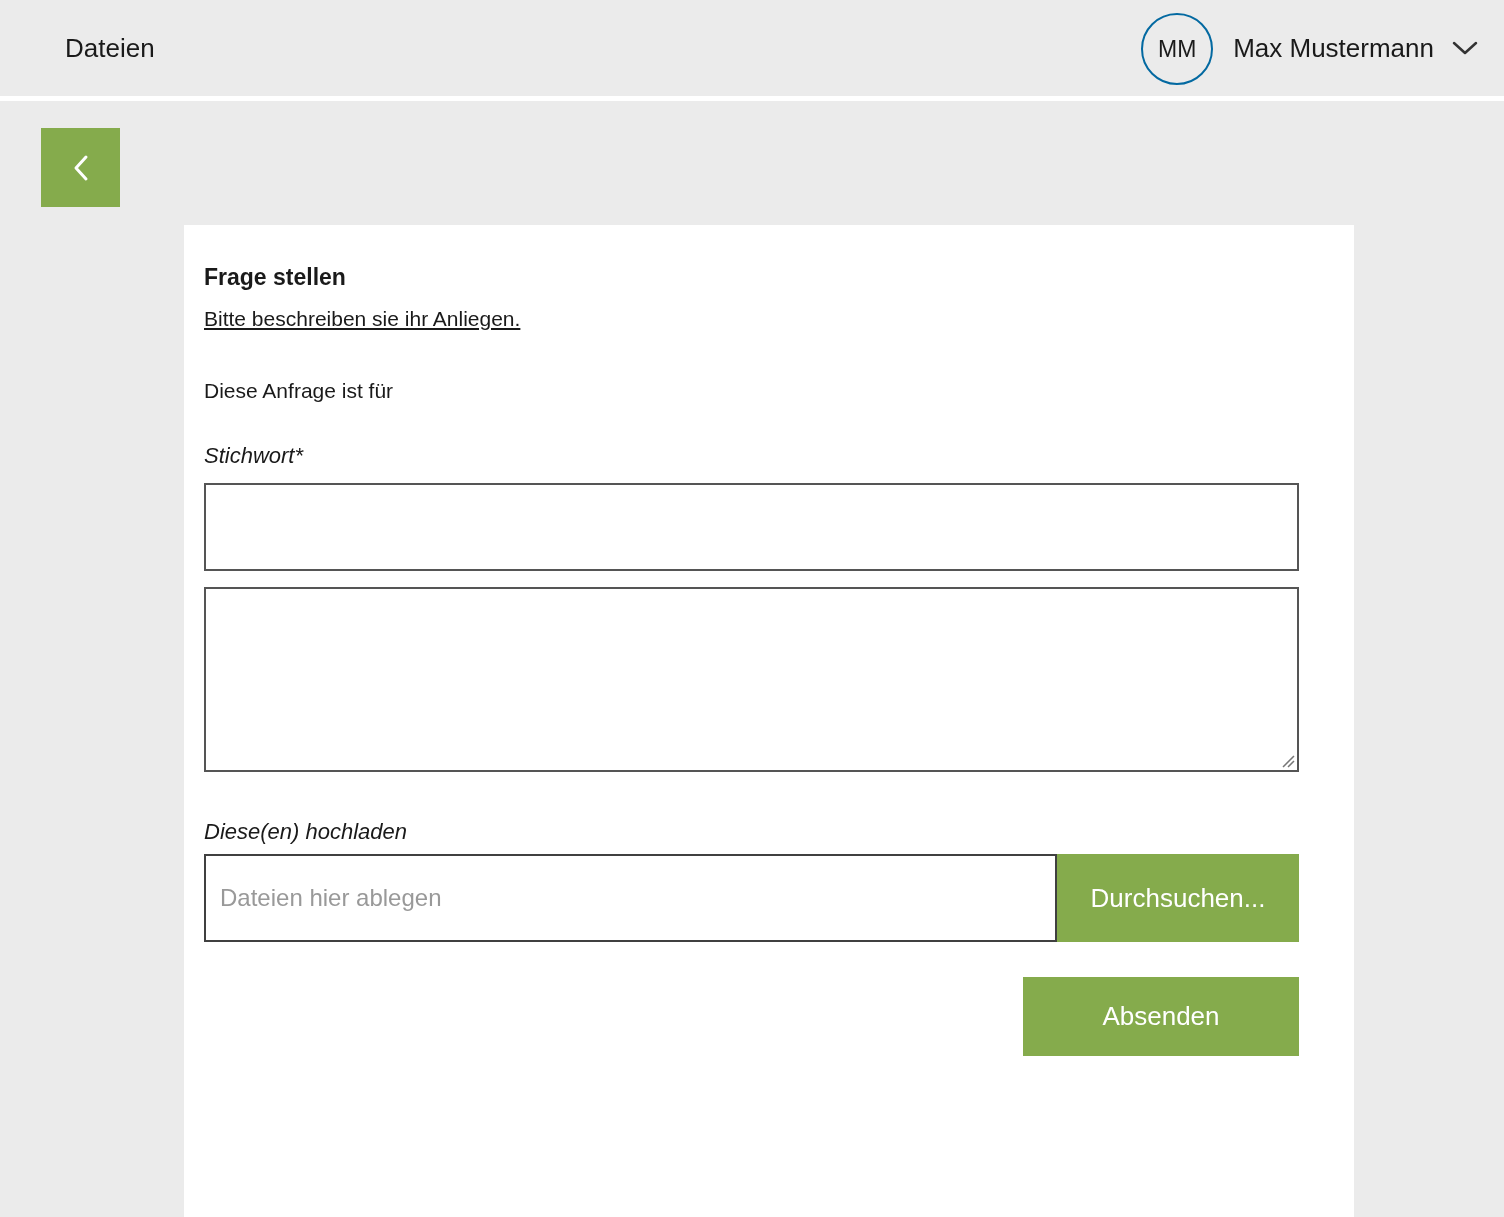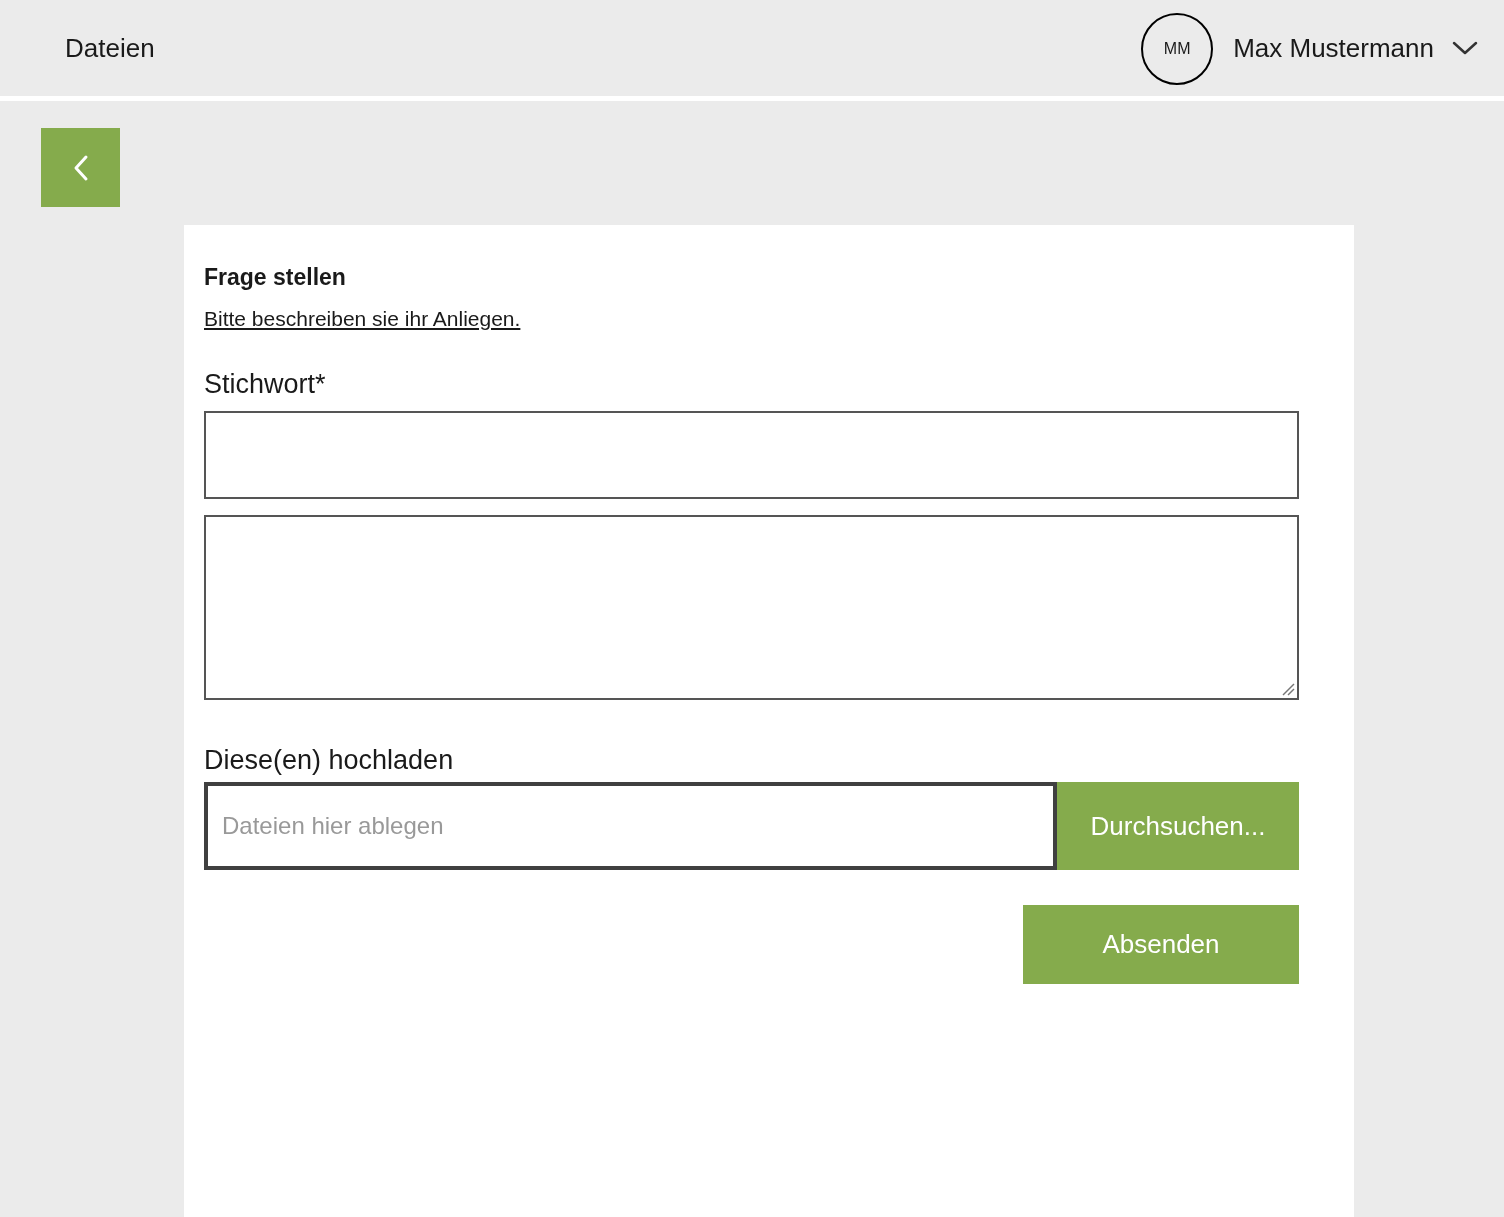--- a/index.html
+++ b/index.html
@@ -14,23 +14,23 @@
   
   .topbar {
     position: absolute; left: 0; top: 0; width: 1504px; height: 96px;
     background: #ebebeb;
     display: flex; align-items: center; justify-content: space-between;
     padding: 0 26px 0 65px;
   }
   .topbar-title { font-size: 26px; color: #1a1a1a; }
   .user-menu { display: flex; align-items: center; cursor: pointer; }
   .avatar {
-    width: 72px; height: 72px; border: 2px solid #000000; border-radius: 50%;
+    width: 72px; height: 72px; border: 2px solid #0369a1; border-radius: 50%;
     display: flex; align-items: center; justify-content: center;
-    font-size: 16px; color: #1a1a1a; background: transparent;
+    font-size: 23px; color: #1a1a1a; background: transparent;
     flex: 0 0 auto; margin-top: 2px;
   }
   .user-name { font-size: 26px; margin-left: 20px; }
   .chevron-down { margin-left: 18px; display: block; }
   .header-divider {
     position: absolute; left: 0; top: 96px; width: 1504px; height: 5px;
     background: #ffffff;
   }
 
   
@@ -51,42 +51,42 @@
   .recipient-label { font-size: 21px; line-height: 26px; margin-top: 46px; }
 
   .radio-row { display: flex; align-items: center; margin-top: 23px; height: 37px; }
   .radio {
     appearance: none; -webkit-appearance: none;
     width: 36px; height: 36px; border: 3px solid #85ab4c; border-radius: 50%;
     background: #ffffff; cursor: pointer; flex: 0 0 auto;
   }
   .radio-label { font-size: 22px; margin-left: 17px; color: #1a1a1a; }
 
-  .field-label { display: block; font-size: 27px; line-height: 24px; margin-top: 40px; }
+  .field-label { display: block; font-size: 22px; line-height: 24px; margin-top: 40px; font-style: italic; }
   .field-label.upload { margin-top: 48px; }
 
   .text-input {
     display: block; width: 1095px; height: 88px; margin-top: 15px;
     border: 2px solid #555555; background: #ffffff;
     font-family: "Liberation Sans", sans-serif; font-size: 24px; color: #1a1a1a;
     padding: 0 14px;
   }
   .textarea-wrap { position: relative; width: 1095px; margin-top: 16px; }
   .textarea {
     display: block; width: 1095px; height: 185px; resize: none;
     border: 2px solid #555555; background: #ffffff;
     font-family: "Liberation Sans", sans-serif; font-size: 24px; color: #1a1a1a;
     padding: 10px 14px;
   }
   .resize-grip { position: absolute; right: 4px; bottom: 4px; pointer-events: none; }
 
   .upload-row { display: flex; width: 1095px; margin-top: 10px; height: 88px; }
   .upload-input {
     flex: 1 1 auto; height: 88px; min-width: 0;
-    border: 4px solid #404040; background: #ffffff;
+    border: 2px solid #404040; background: #ffffff;
     font-family: "Liberation Sans", sans-serif; font-size: 24px; color: #1a1a1a;
     padding: 0 14px;
   }
   .upload-input::placeholder { color: #999999; opacity: 1; }
   .text-input::placeholder { color: #999999; opacity: 1; }
 
   .btn {
     background: #85ab4c; color: #ffffff; border: none; cursor: pointer;
     font-family: "Liberation Sans", sans-serif; font-size: 26px;
     display: flex; align-items: center; justify-content: center;
@@ -118,20 +118,21 @@
     <svg width="17" height="28" viewBox="0 0 17 28">
       <polyline points="14,3 4,14 14,25" fill="none" stroke="#ffffff" stroke-width="3" stroke-linecap="round" stroke-linejoin="round"></polyline>
     </svg>
   </button>
 
   <main class="card">
 
     <h1 class="form-title">Frage stellen</h1>
     <p class="form-subtitle">Bitte beschreiben sie ihr Anliegen.</p>
 
+    <p class="recipient-label">Diese Anfrage ist für</p>
 
     <label class="field-label">Stichwort*</label>
     <input type="text" class="text-input" value="" style="">
 
     <div class="textarea-wrap">
       <textarea class="textarea" style=""></textarea>
       <svg class="resize-grip" width="16" height="16" viewBox="0 0 16 16">
         <line x1="4" y1="15" x2="15" y2="4" stroke="#777777" stroke-width="1.5"></line>
         <line x1="9" y1="15" x2="15" y2="9" stroke="#777777" stroke-width="1.5"></line>
       </svg>

